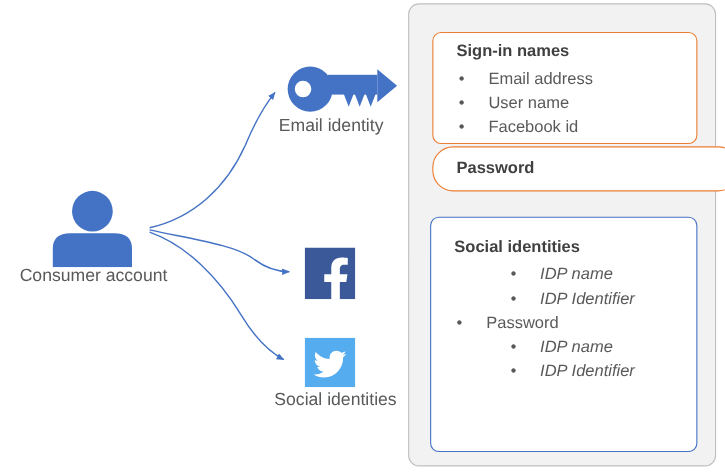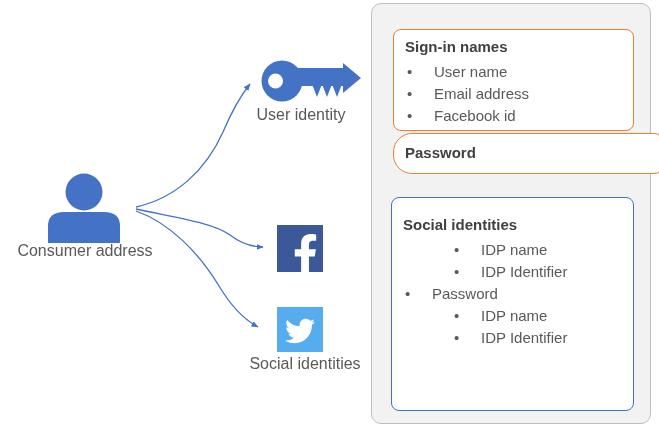--- a/index.html
+++ b/index.html
@@ -8,27 +8,27 @@
   .abs{position:absolute;}
   svg{display:block;}
 
   
   .dlabel{position:absolute;color:#595959;font-size:16px;text-align:center;white-space:nowrap;}
 
   
   .panel{position:absolute;left:371px;top:3px;width:280px;height:421px;
          background:#F2F2F2;border:1px solid #BFBFBF;border-radius:10px;box-sizing:border-box;}
   .box{position:absolute;background:#ffffff;border-radius:8px;box-sizing:border-box;
-       padding:7px 10px 0 11px;font-size:15px;color:#595959;}
+       padding:7px 10px 0 21px;font-size:15px;color:#595959;}
   .box.orange{border:1.5px solid #ED7D31;}
   .box.blue{border:1.5px solid #4472C4;}
   .box-title{font-weight:bold;color:#404040;font-size:15px;line-height:20px;margin-bottom:4px;}
   .li{position:relative;padding-left:29px;line-height:22px;white-space:nowrap;}
   .li::before{content:"\2022";position:absolute;left:2px;color:#595959;}
-  .li.l2{margin-left:49px;}
+  .li.l2{margin-left:49px;font-style:italic;}
 
   .box-signin{left:21px;top:25px;width:241px;height:102px;}
   .box-password{left:21px;top:129px;width:279px;height:41px;padding-top:9px;border-radius:19px;}
   .box-social{left:19px;top:193px;width:243px;height:214px;padding-top:17px;}
 </style>
 </head>
 <body>
 
 <div class="canvas">
 
@@ -44,50 +44,50 @@
       <path d="M136,211 C170,223 199,253 219,286 C231,306 245,320 258,327" marker-end="url(#ah)"></path>
     </g>
   </svg>
 
   <svg class="abs" style="left:45px;top:172px;" width="75" height="71" viewBox="0 0 75 71">
     <g fill="#4472C4">
       <circle cx="39" cy="20" r="18.5"></circle>
       <path d="M3,71 L3,54 Q3,40 19,40 L59,40 Q75,40 75,54 L75,71 Z"></path>
     </g>
   </svg>
-  <div class="dlabel" style="left:10px;top:242px;width:150px;">Consumer address</div>
+  <div class="dlabel" style="left:10px;top:242px;width:150px;">Consumer account</div>
 
   <svg class="abs" style="left:258px;top:57px;" width="103" height="45" viewBox="0 0 103 45">
     <g fill="#4472C4">
       <rect x="40" y="11" width="45" height="18"></rect>
       <polygon points="85,6 103,21 85,36"></polygon>
       <polygon points="54,27 59,40 64,27 69,40 74,27 79,40 84,27"></polygon>
       <circle cx="24" cy="24" r="20.5"></circle>
       <circle cx="17.5" cy="24" r="7.5" fill="#ffffff"></circle>
     </g>
   </svg>
-  <div class="dlabel" style="left:249px;top:106px;width:104px;">User identity</div>
+  <div class="dlabel" style="left:249px;top:106px;width:104px;">Email identity</div>
 
   <svg class="abs" style="left:277px;top:225px;" width="46" height="47" viewBox="0 0 46 47">
     <rect width="46" height="47" fill="#3B5998"></rect>
     <path fill="#ffffff" transform="translate(16,9) scale(0.078)" d="M279.14 288l14.22-92.66h-88.91v-60.13c0-25.35 12.42-50.06 52.24-50.06h40.42V6.26S260.43 0 225.36 0c-73.22 0-121.08 44.38-121.08 124.72v70.62H22.89V288h81.39v224h100.17V288z"></path>
   </svg>
 
   <svg class="abs" style="left:277px;top:307px;" width="46" height="45" viewBox="0 0 46 45">
     <rect width="46" height="45" fill="#55ACEE"></rect>
     <path fill="#ffffff" transform="translate(8,9) scale(0.0585)" d="M459.37 151.716c.325 4.548.325 9.097.325 13.645 0 138.72-105.583 298.558-298.558 298.558-59.452 0-114.68-17.219-161.137-47.106 8.447.974 16.568 1.299 25.34 1.299 49.055 0 94.213-16.568 130.274-44.832-46.132-.975-84.792-31.188-98.112-72.772 6.498.974 12.995 1.624 19.818 1.624 9.421 0 18.843-1.3 27.614-3.573-48.081-9.747-84.143-51.98-84.143-102.985v-1.299c13.969 7.797 30.214 12.67 47.431 13.319-28.264-18.843-46.781-51.005-46.781-87.391 0-19.492 5.197-37.36 14.294-52.954 51.655 63.675 129.3 105.258 216.365 109.807-1.624-7.797-2.599-15.918-2.599-24.04 0-57.828 46.782-104.934 104.934-104.934 30.213 0 57.502 12.67 76.67 33.137 23.715-4.548 46.456-13.32 66.599-25.34-7.798 24.366-24.366 44.833-46.132 57.827 21.117-2.273 41.584-8.122 60.426-16.243-14.292 20.791-32.161 39.308-52.628 54.253z"></path>
   </svg>
   <div class="dlabel" style="left:240px;top:355px;width:130px;">Social identities</div>
 
   <div class="panel">
 
     <div class="box orange box-signin">
       <div class="box-title">Sign-in names</div>
+      <div class="li">Email address</div>
       <div class="li">User name</div>
-      <div class="li">Email address</div>
       <div class="li">Facebook id</div>
     </div>
 
     <div class="box orange box-password">
       <div class="box-title">Password</div>
     </div>
 
     <div class="box blue box-social">
       <div class="box-title">Social identities</div>
       <div class="li l2">IDP name</div>

